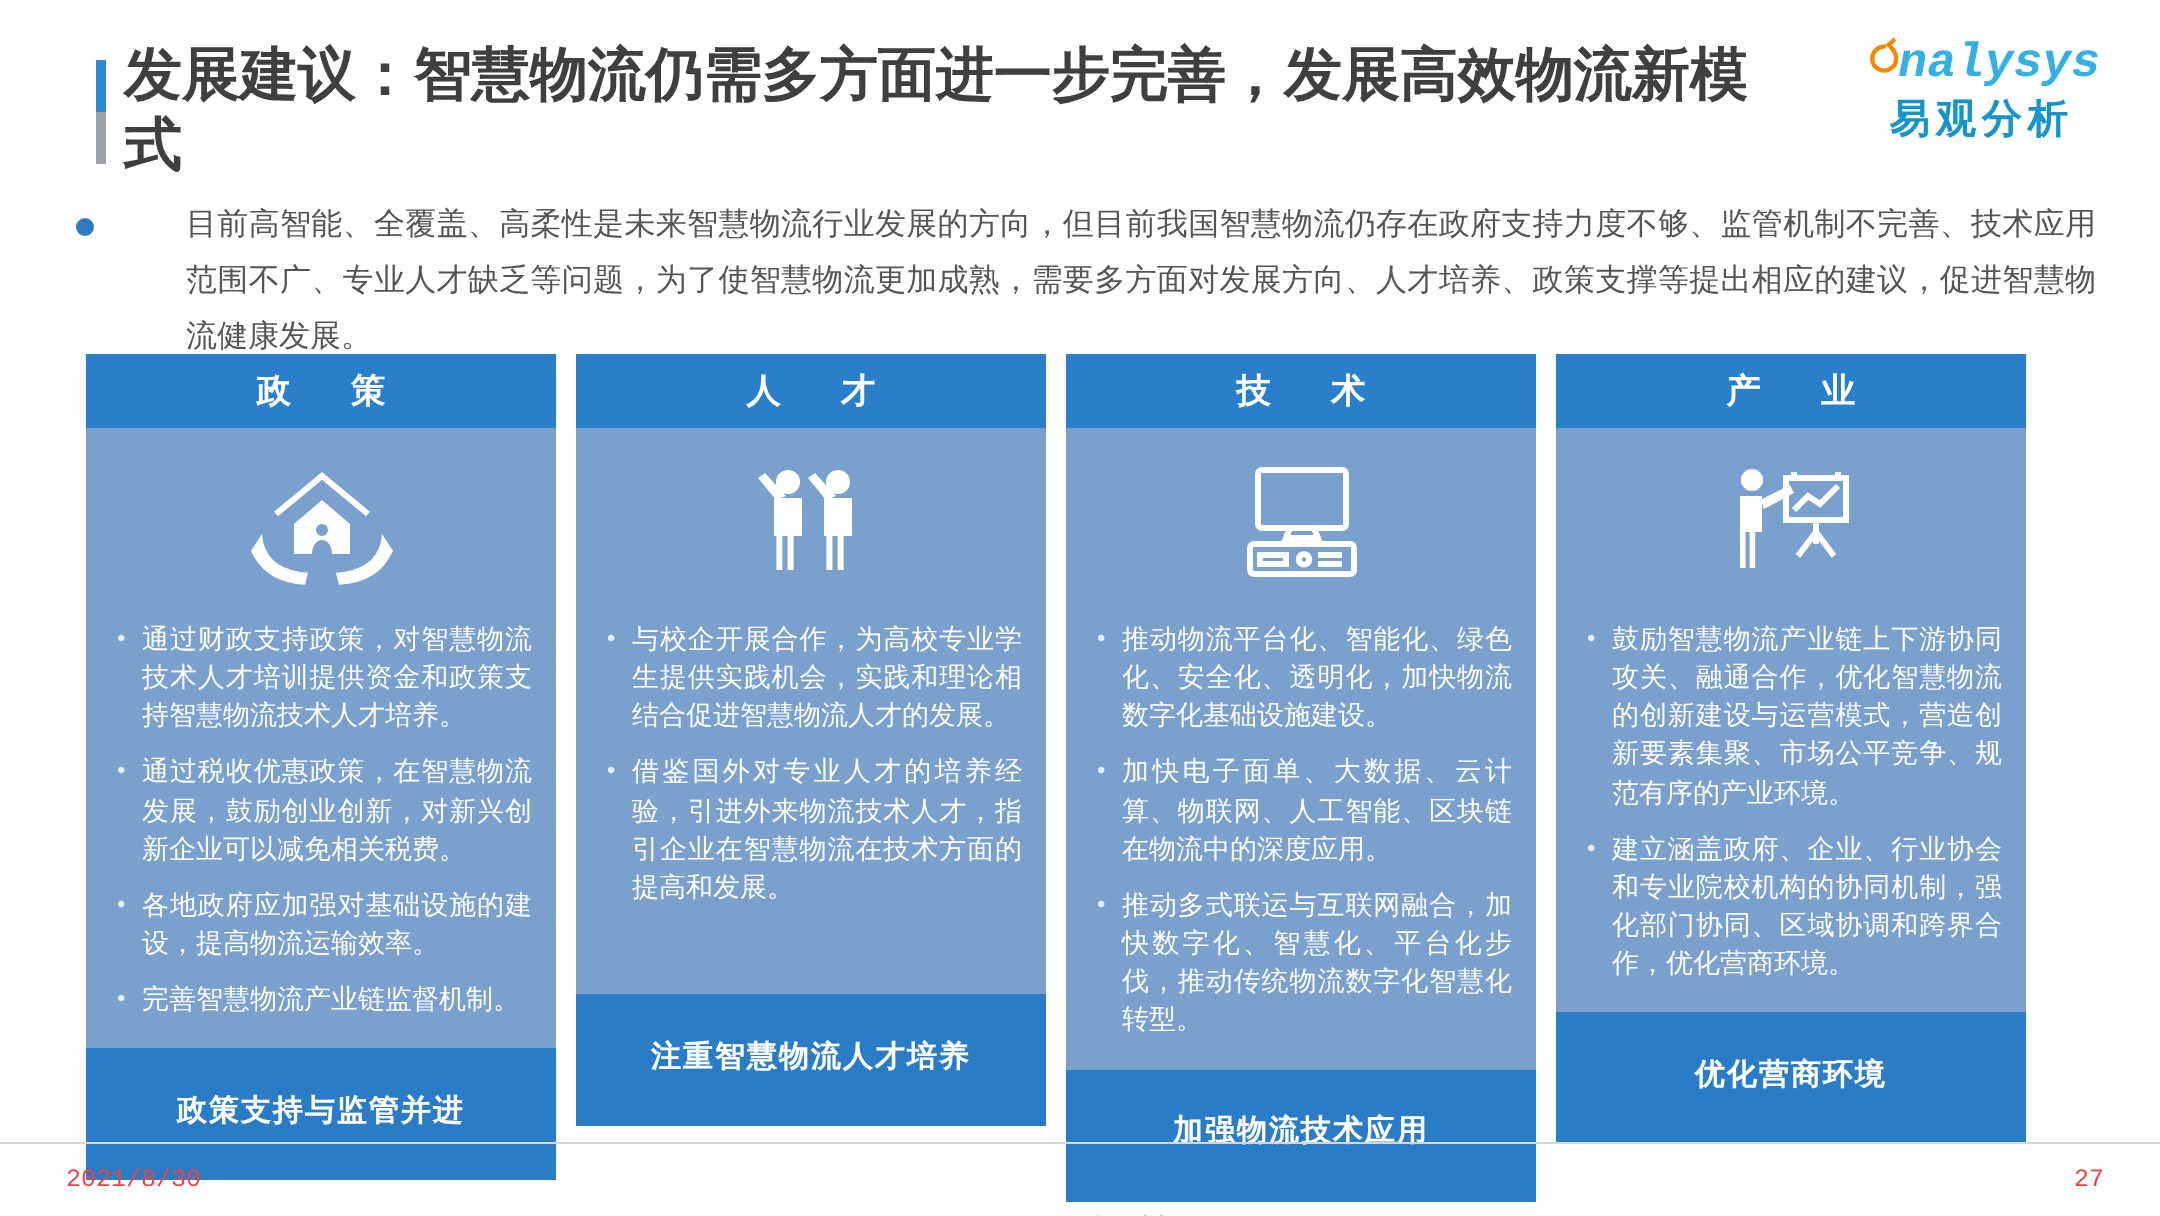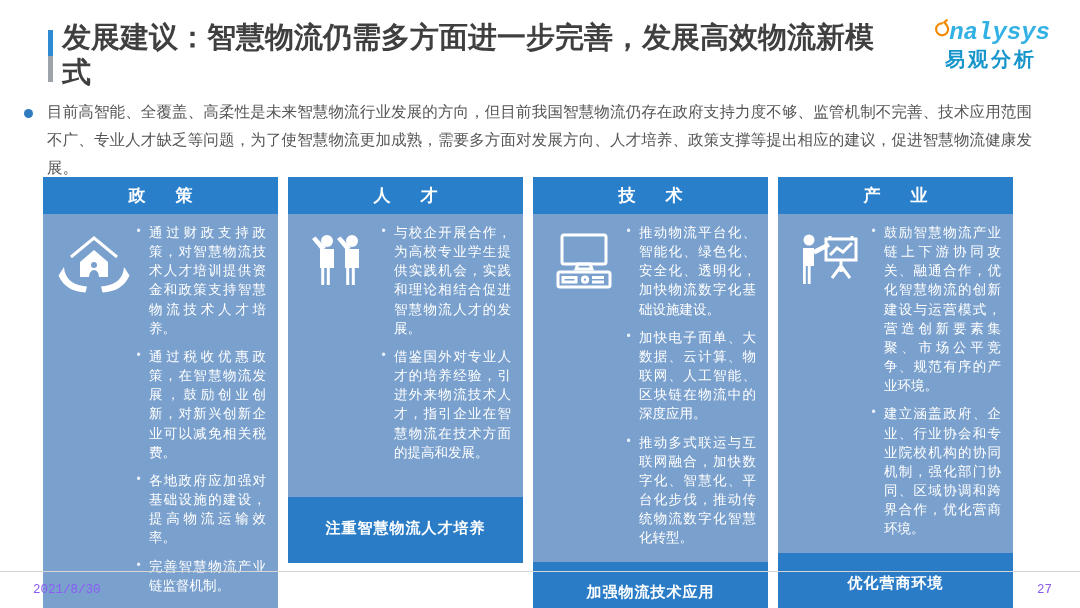--- a/index.html
+++ b/index.html
@@ -19,53 +19,53 @@
     margin-left:14px; width:835px; font-size:29px; font-weight:bold;
     color:#3f3f3f; line-height:1.22; letter-spacing:0px;
   }
   .logo { position:absolute; right:-2px; top:-8px; width:118px; text-align:center; }
   .logo-row { display:flex; align-items:flex-end; justify-content:flex-end; }
   .logo-swirl { width:30px; height:30px; margin-right:-3px; margin-bottom:2px; }
   .logo-en { font-size:24px; font-weight:bold; font-style:italic; color:#33b1e4; letter-spacing:0; }
   .logo-cn { font-size:20px; font-weight:bold; color:#1695cb; letter-spacing:3px; margin-top:0px; }
 
   
-  .intro { position:absolute; left:24px; top:100px; width:1010px; display:flex; }
+  .intro { position:absolute; left:38px; top:100px; width:1010px; display:flex;gap:32px; }
   .intro-dot { width:9px; height:9px; border-radius:50%; background:#2f7bbf; margin:9px 14px 0 0; flex:none; }
   .intro-text { font-size:15.5px; color:#555555; line-height:1.8; width:985px; text-align:justify; }
 
   
   .cards { position:absolute; left:43px; top:177px; width:970px; height:386px; display:flex; gap:10px; }
   .card { width:235px; height:386px; display:flex; flex-direction:column; }
   .card-header {
     height:37px; background:#2a7fca; color:#ffffff; font-weight:bold;
     font-size:17px; letter-spacing:10px; text-indent:10px;
     display:flex; align-items:center; justify-content:center; flex:none;
   }
-  .card-body { flex:1; background:#7aa0cd; padding:6px 12px 4px 12px; display:flex; flex-direction:row; }
+  .card-body { flex:1; background:#7aa0cd; padding:6px 12px 4px 12px; display:flex; flex-direction:column; }
   .card-icon { height:88px; display:flex; align-items:center; justify-content:center; flex:none; }
   .card-icon svg { width:78px; height:70px; }
   ul.card-bullets { list-style:none; margin-top:4px; }
   ul.card-bullets li {
     position:relative; padding-left:16px; color:#ffffff; font-size:13.5px;
     line-height:1.42; margin-bottom:9px; text-align:justify;
   }
   ul.card-bullets li::before {
     content:"•"; position:absolute; left:2px; top:0; font-size:12px; color:#e8f0fa;
   }
   .card-footer {
     height:66px; background:#2a7cc6; color:#ffffff; font-weight:bold; font-size:15px;
     display:flex; flex-direction:column; align-items:center; justify-content:center;
     line-height:1.5; flex:none; letter-spacing:1px;
   }
 
   
   .pfooter {
     position:absolute; left:0; bottom:0; width:1080px; height:37px;
-    border-top:1px solid #d6d6d6; font-size:12.5px; color:#8b5cf6;
+    border-top:1px solid #d6d6d6; font-size:12.5px; color:#ef4444;
     display:flex; align-items:center;
   }
   .pfooter .date { position:absolute; left:33px; }
   .pfooter .center { width:100%; text-align:center;margin-top:48px; }
   .pfooter .page { position:absolute; right:28px; }
 
   .ic-stroke { fill:none; stroke:#ffffff; stroke-width:3; }
   .ic-fill { fill:#ffffff; }
 </style>
 </head>

